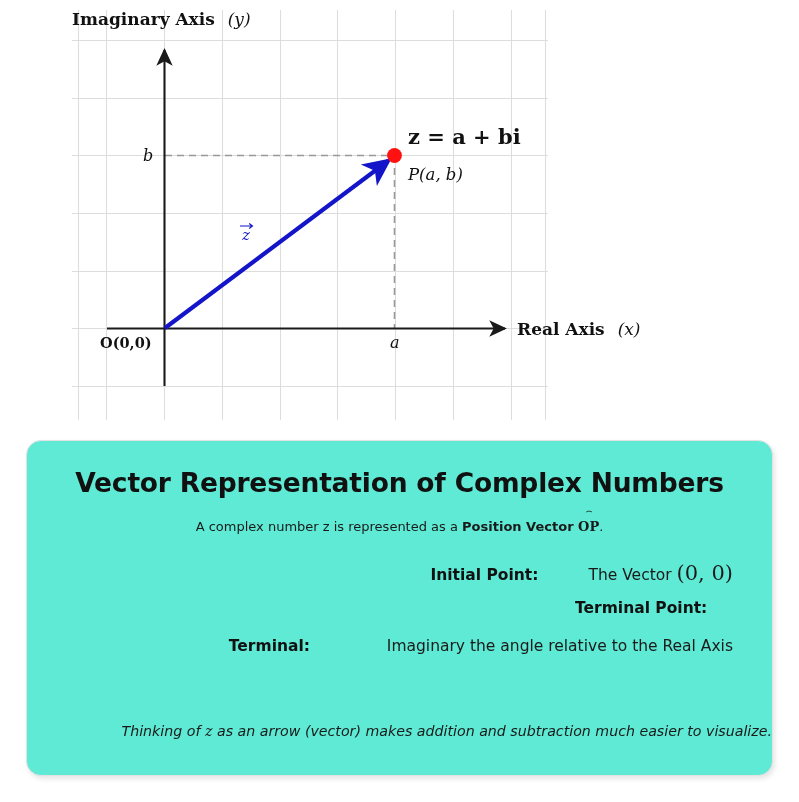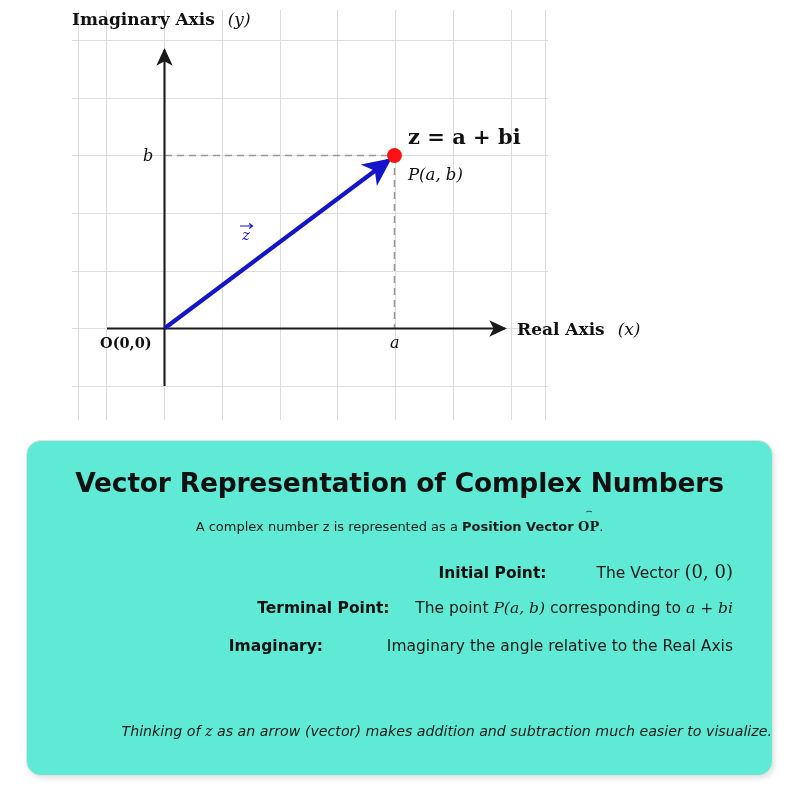--- a/index.html
+++ b/index.html
@@ -113,21 +113,21 @@
     color: #1a1a1a;
   }
   .mth {
     font-family: "DejaVu Serif", serif;
     font-style: italic;
     font-size: 15.5px;
   }
   .mthn {
     font-family: "DejaVu Serif", serif;
     font-style: normal;
-    font-size: 18px;
+    font-size: 21px;
   }
 
   .card-footer {
     position: absolute;
     left: 0; right: 0;
     top: 282px;
     text-align: right;
     font-family: "DejaVu Sans", sans-serif;
     font-style: italic;
     font-size: 14.2px;
@@ -273,26 +273,25 @@
 
     <div class="rows">
 
       <div class="def-row">
         <div class="def-term">Initial Point:</div>
         <div class="def-desc"><span>The Vector </span><span class="mthn">(0, 0)</span><span></span></div>
       </div>
 
       <div class="def-row">
         <div class="def-term">Terminal Point:</div>
-        <div class="def-desc"><span>The point </span><span class="mth">P(a, b)</span><span> corresponding to </span><span class="mth">a + bi</span></div>
       </div>
 
 
       <div class="def-row">
-        <div class="def-term">Imaginary:</div>
+        <div class="def-term">Terminal:</div>
         <div class="def-desc"><span>Imaginary the angle relative to the Real Axis</span><span class="mth"></span><span></span></div>
       </div>
 
     </div>
 
     <div class="card-footer"><span>Thinking of </span><span class="mth">z</span><span> as an arrow (vector) makes addition and subtraction much easier to visualize.</span></div>
 
   </div>
 </div>
 

